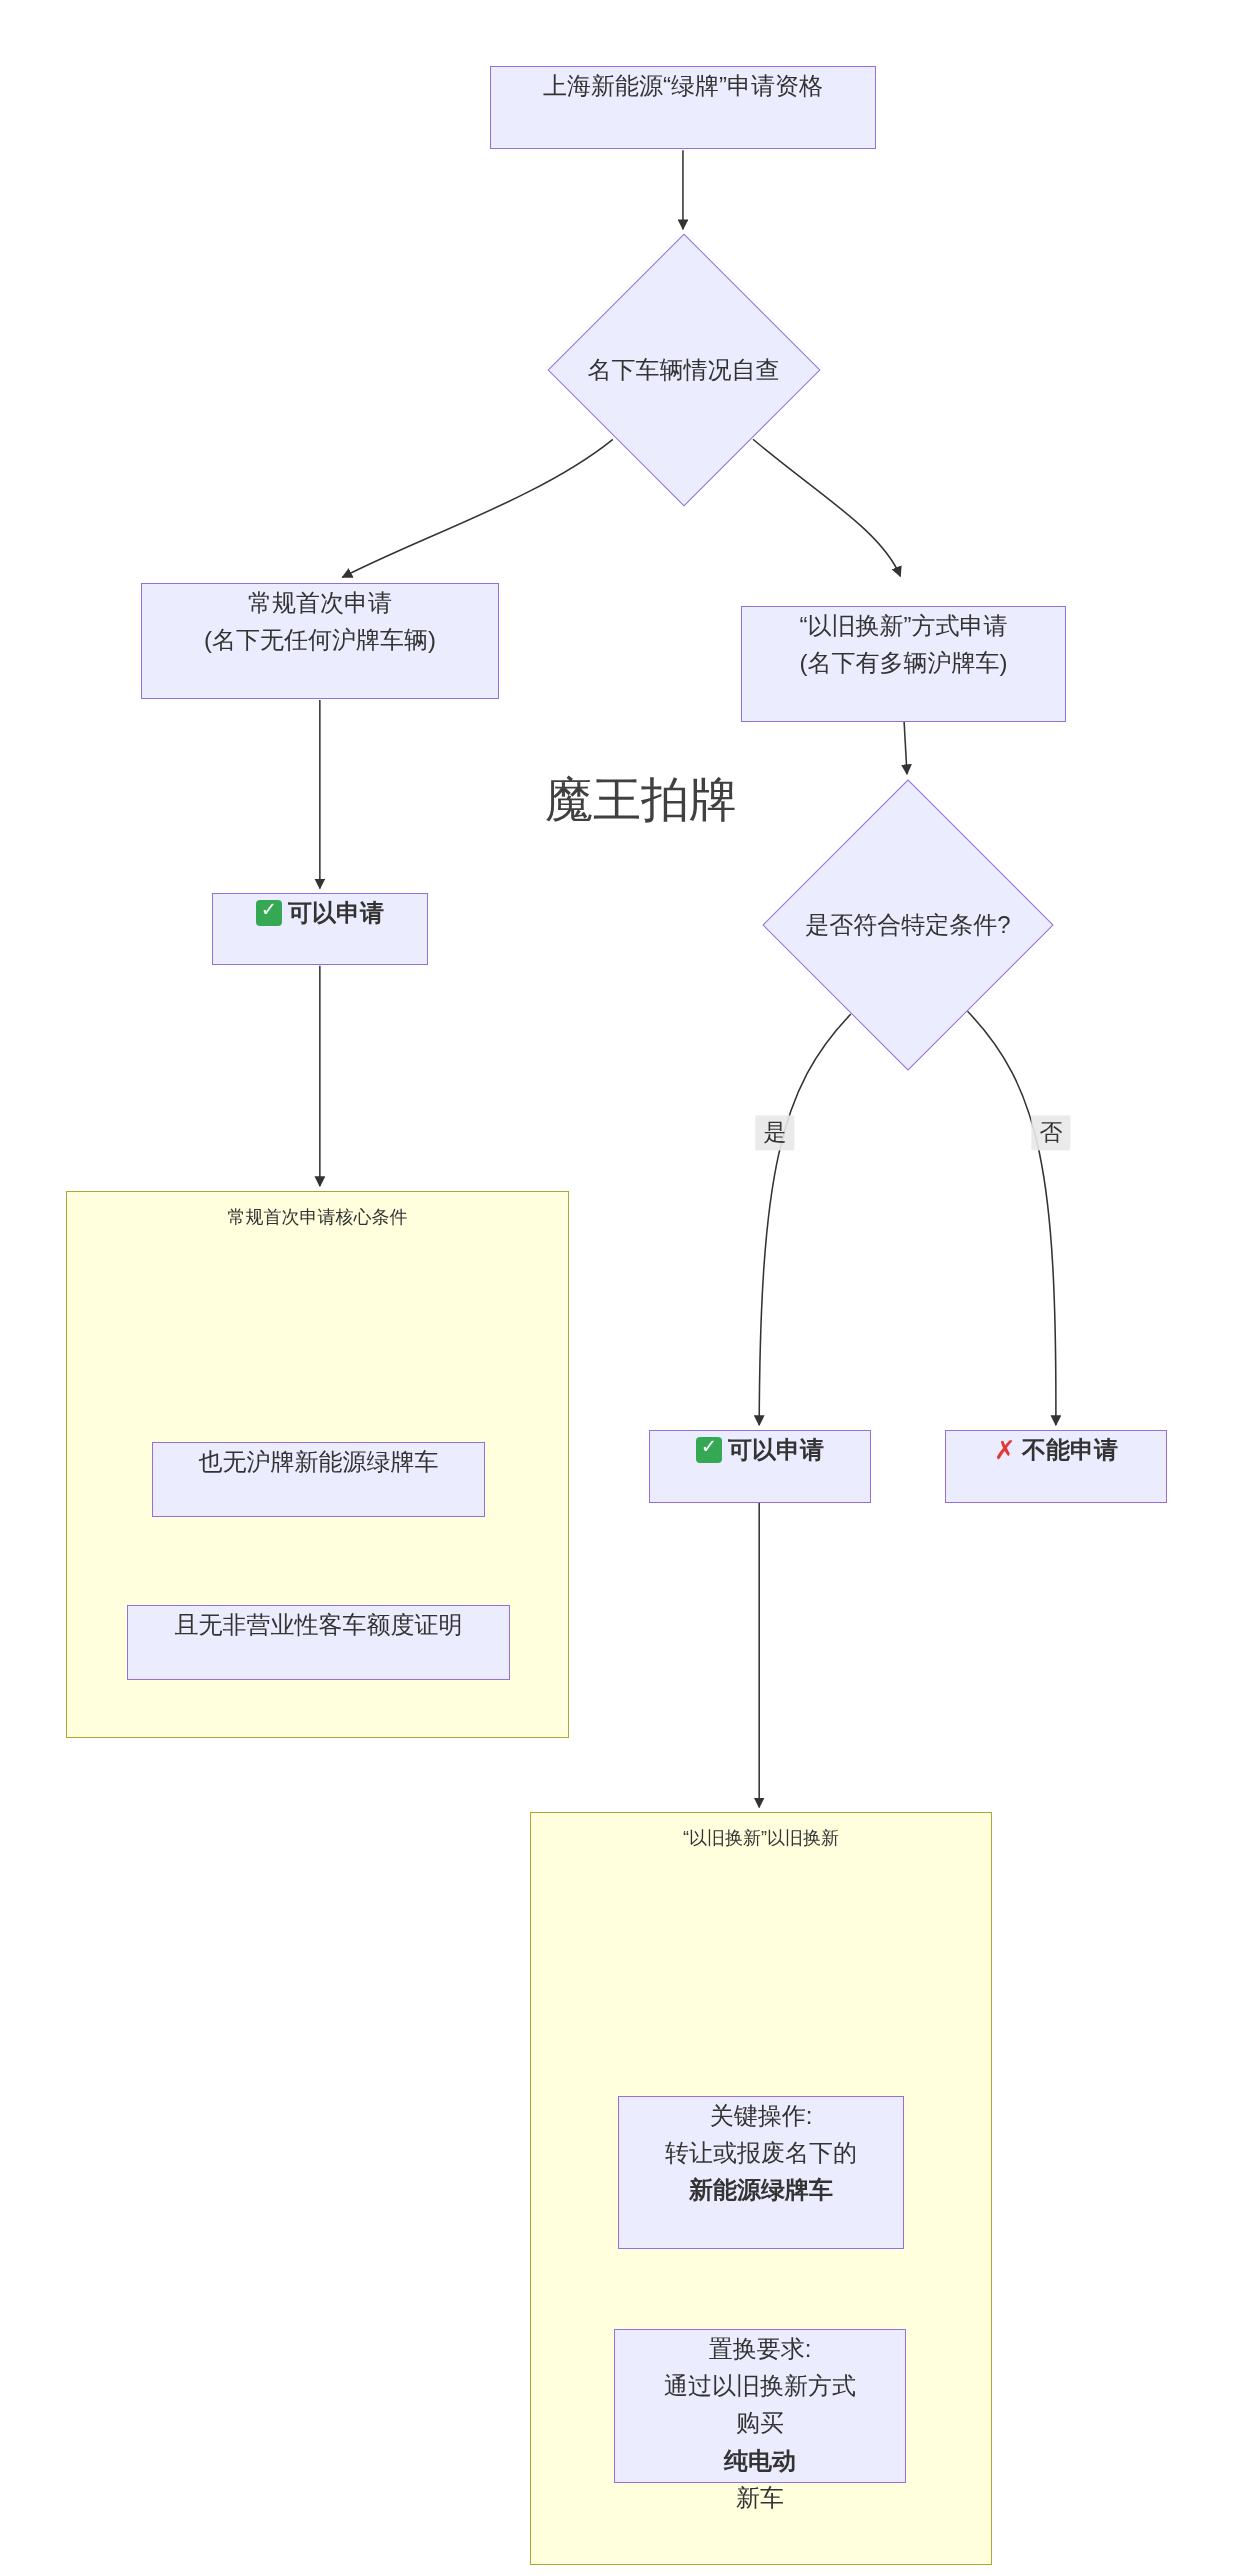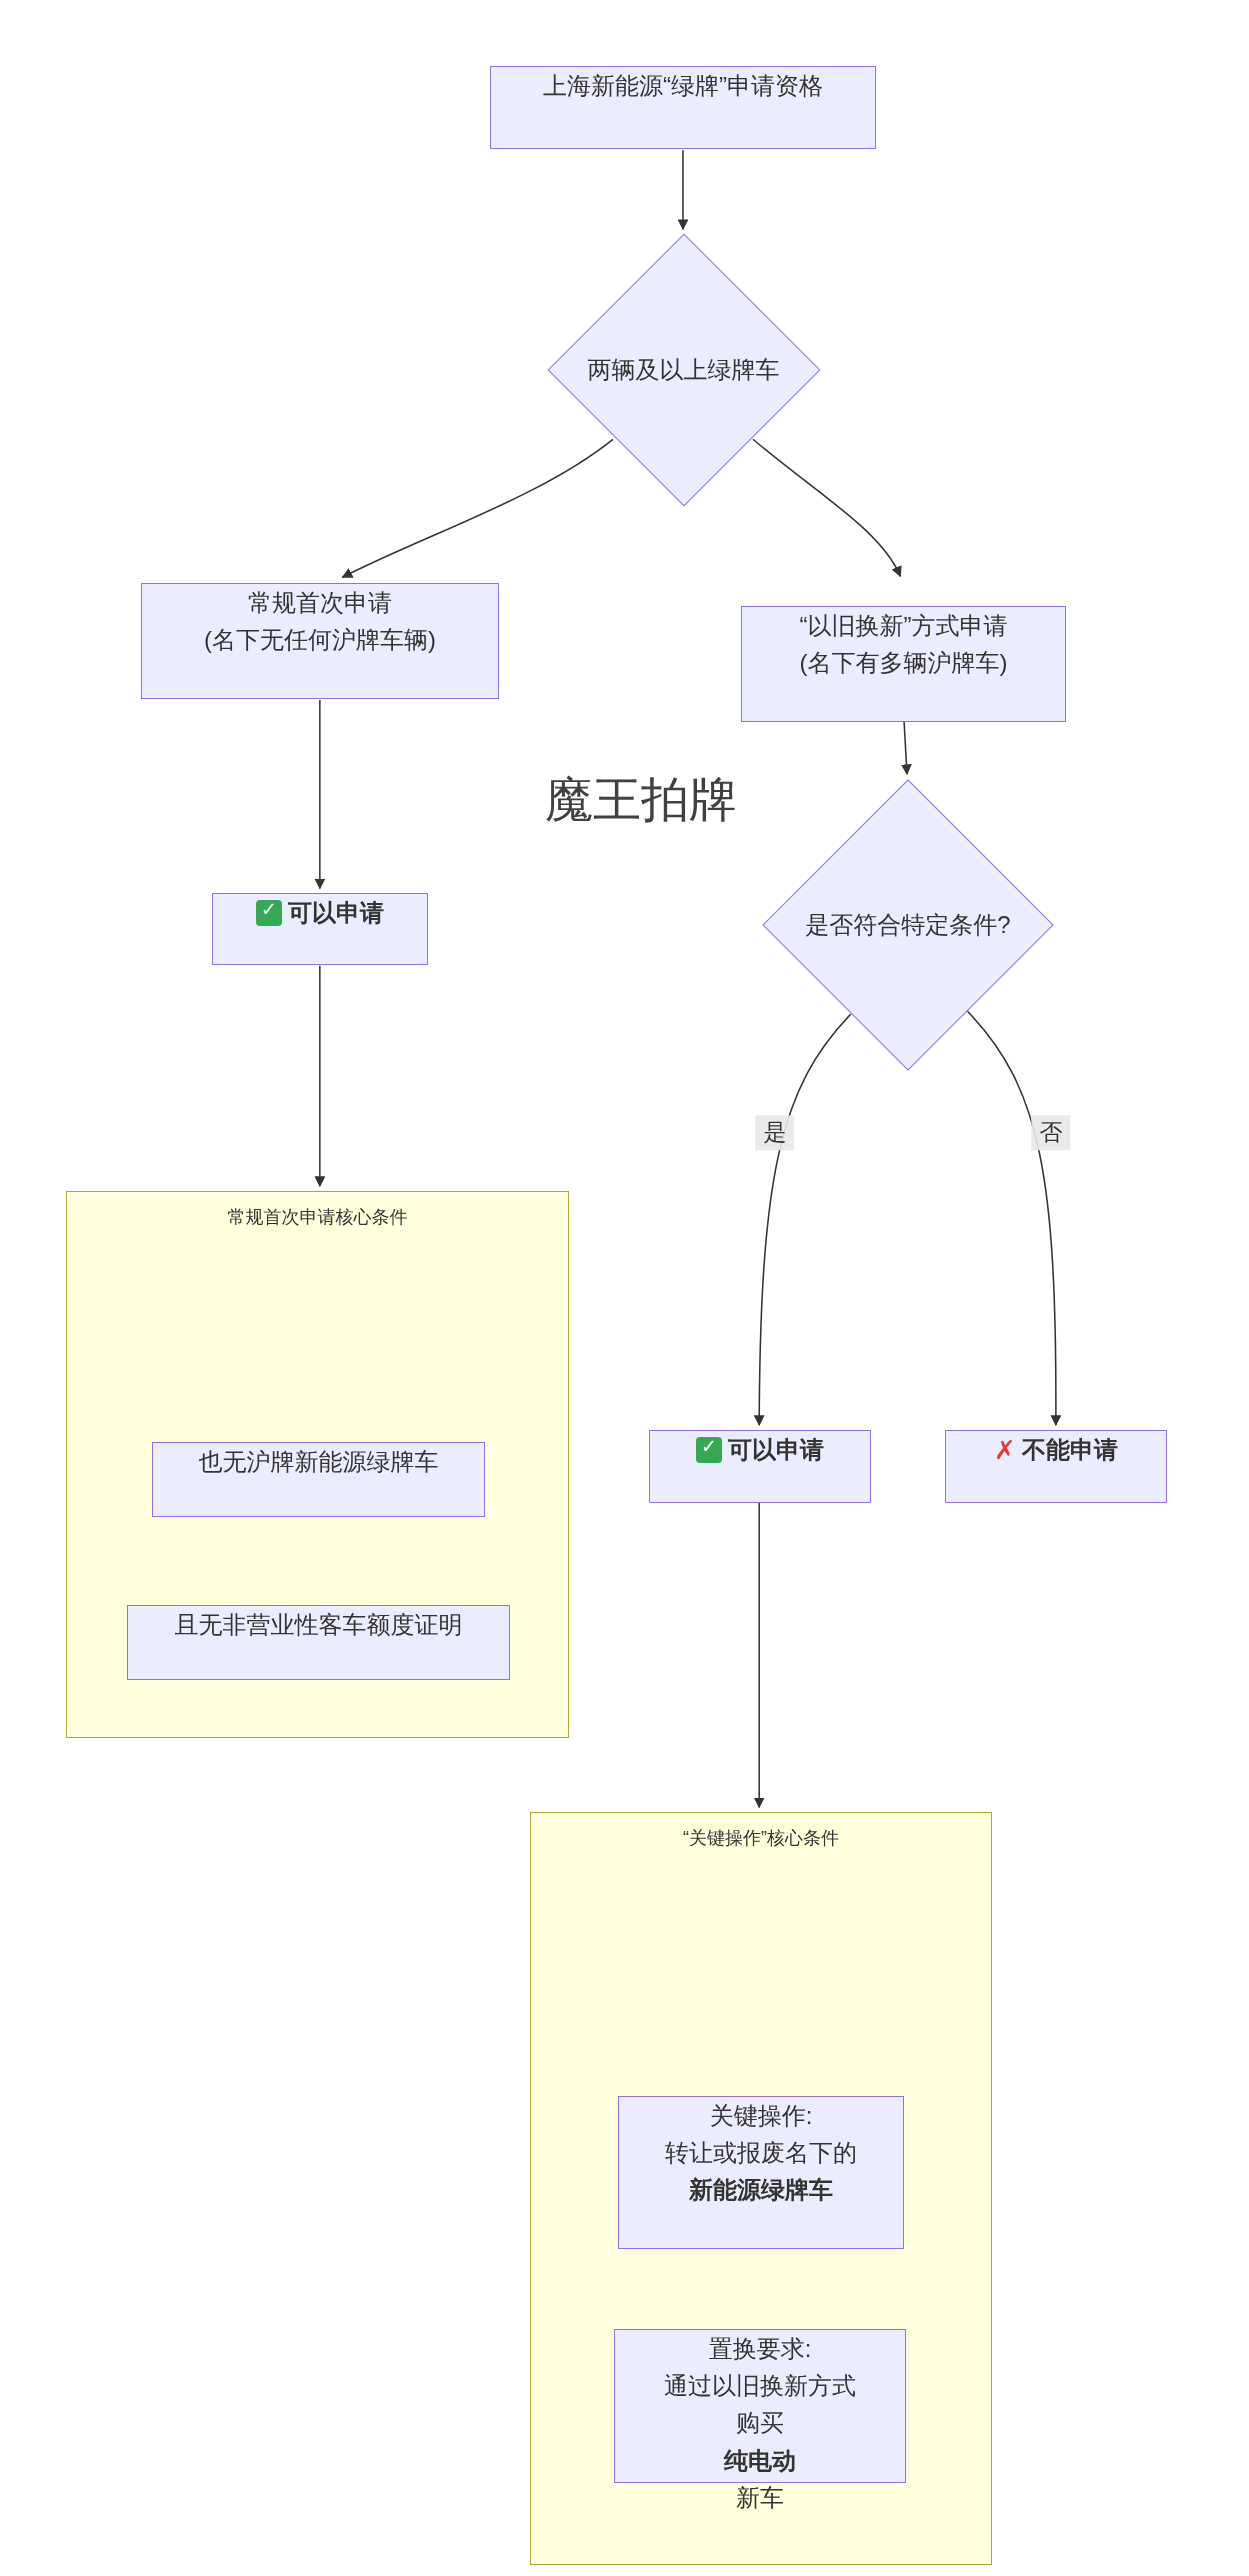--- a/index.html
+++ b/index.html
@@ -90,21 +90,21 @@
   <path class="edge" d="M1878,1962 C2020,2110 2052,2280 2050,2766"></path>
   <path class="edge" d="M1474,2917 L1474,3508"></path>
 </svg>
 
 <div class="node" style="left:490px;top:66px;width:386px;height:83px;">
   <span>上海新能源“绿牌”申请资格</span>
 </div>
 
 <div class="diamond" style="left:547px;top:233px;width:273px;height:273px;">
   <div class="diamond-shape" style="width:193px;height:193px;"></div>
-  <span class="diamond-label">两辆及以上绿牌车</span>
+  <span class="diamond-label">名下车辆情况自查</span>
 </div>
 
 <div class="node" style="left:141px;top:583px;width:358px;height:116px;">
   <span>常规首次申请</span>
   <span>(名下无任何沪牌车辆)</span>
 </div>
 
 <div class="node" style="left:741px;top:606px;width:325px;height:116px;">
   <span>“以旧换新”方式申请</span>
   <span>(名下有多辆沪牌车)</span>
@@ -145,21 +145,21 @@
   <div class="cluster-title">常规首次申请核心条件</div>
   <div class="node" style="left:85px;top:250px;width:333px;height:75px;">
     <span>也无沪牌新能源绿牌车</span>
   </div>
   <div class="node" style="left:60px;top:413px;width:383px;height:75px;">
     <span>且无非营业性客车额度证明</span>
   </div>
 </div>
 
 <div class="cluster" style="left:530px;top:1812px;width:462px;height:753px;">
-  <div class="cluster-title">“关键操作”核心条件</div>
+  <div class="cluster-title">“以旧换新”以旧换新</div>
   <div class="node" style="left:87px;top:283px;width:286px;height:153px;">
     <span>关键操作:</span>
     <span>转让或报废名下的</span>
     <span class="bold">新能源绿牌车</span>
   </div>
   <div class="node" style="left:83px;top:516px;width:292px;height:154px;">
     <span>置换要求:</span>
     <span>通过以旧换新方式</span>
     <span>
       <span class="inline">购买</span>

